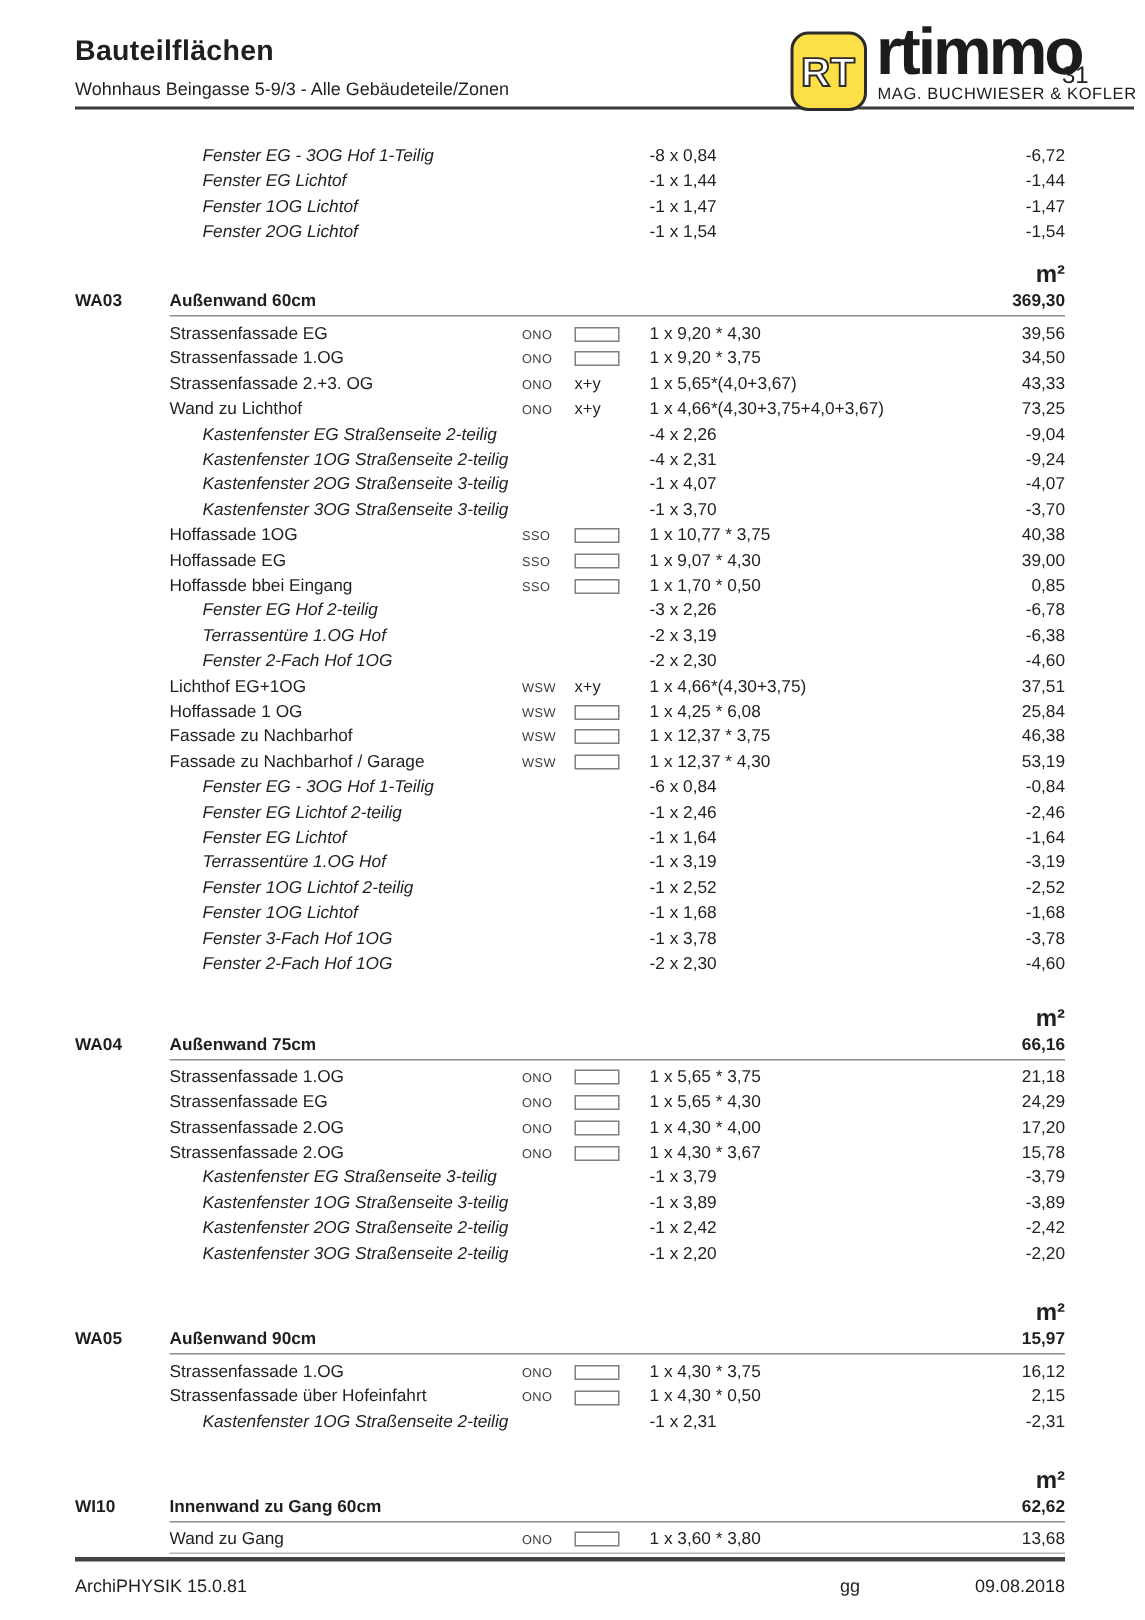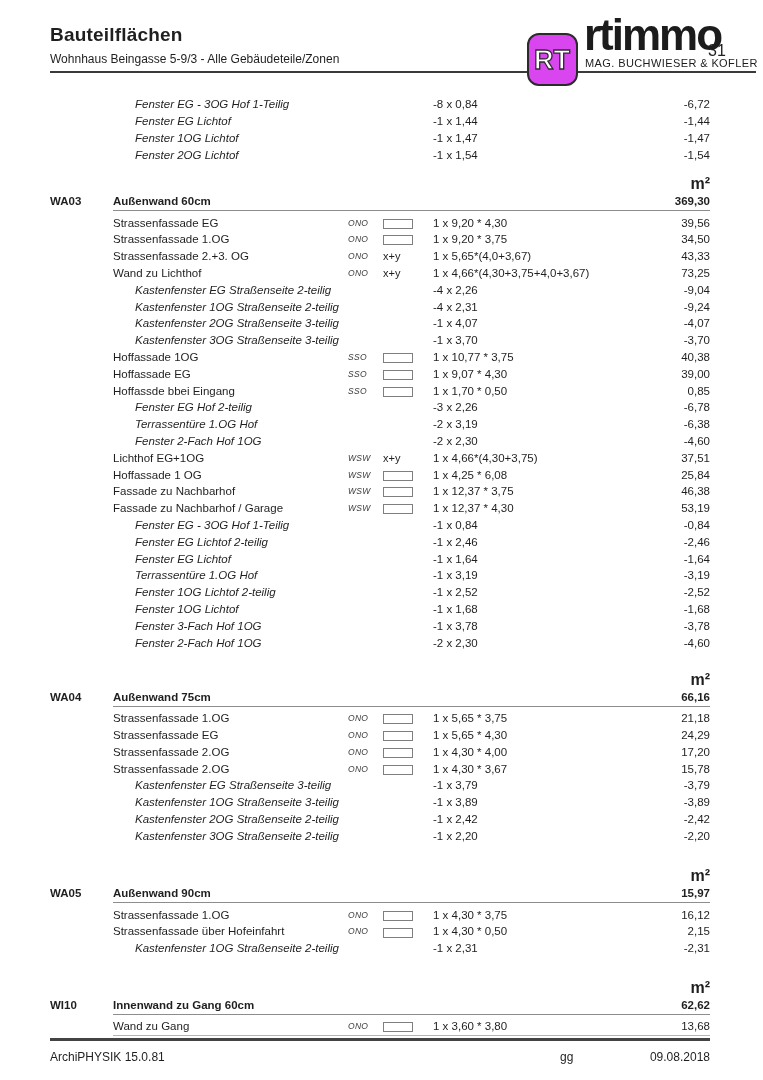--- a/index.html
+++ b/index.html
@@ -27,22 +27,21 @@
     width:706px; height:2px; background:#3a3a3a;
   }
   .page-number {
     position:absolute; left:708px; top:6px;
     font-size:16px; color:#222;margin-top:36px;
   }
   .logo-box {
     position:absolute; left:527px; top:21px;
     width:47px; height:49px;
     border:2px solid #2b2b2b; border-radius:12px;
-    background:#d946ef;
-    margin-top:12px;
+    background:#fde047;
   }
   .brand {
     position:absolute; left:584px; top:13px;
     font-size:44px; font-weight:bold; letter-spacing:-2px;
     line-height:1; color:#1c1c1c;
   }
   .tagline {
     position:absolute; left:585px; top:57px;
     font-size:11px; letter-spacing:0.4px; white-space:nowrap;
     color:#1c1c1c;
@@ -52,21 +51,21 @@
   .cont-rows { margin-top:23px; }
   .row {
     display:grid;
     grid-template-columns:63px 235px 35px 50px 212px 65px;
     height:16.8px;
     align-items:center;
     font-size:11.5px;
   }
   .cell { white-space:nowrap; overflow:visible; }
   .c-label.indent { padding-left:22px; font-style:italic; }
-  .c-orient { font-size:8.5px; color:#3c3c3c; letter-spacing:0.3px;font-style:italic; }
+  .c-orient { font-size:8.5px; color:#3c3c3c; letter-spacing:0.3px; }
   .c-shape { font-size:11px; }
   .rect-icon {
     display:inline-block; width:30px; height:10px;
     border:1px solid #7f7f7f; background:#fff;
     vertical-align:middle; box-sizing:border-box;
   }
   .c-value { text-align:right; }
   .sec { }
   .sec-0 { margin-top:14px; }
   .sec-1 { margin-top:22px; }
@@ -324,21 +323,21 @@
     <div class="cell c-shape"><span class="rect-icon"></span></div>
     <div class="cell c-formula">1 x 12,37 * 4,30</div>
     <div class="cell c-value">53,19</div>
   </div>
 
   <div class="row">
     <div class="cell c-code"></div>
     <div class="cell c-label indent">Fenster EG - 3OG Hof 1-Teilig</div>
     <div class="cell c-orient"></div>
     <div class="cell c-shape"></div>
-    <div class="cell c-formula">-1 x 0,84</div>
+    <div class="cell c-formula">-6 x 0,84</div>
     <div class="cell c-value">-0,84</div>
   </div>
 
   <div class="row">
     <div class="cell c-code"></div>
     <div class="cell c-label indent">Fenster EG Lichtof 2-teilig</div>
     <div class="cell c-orient"></div>
     <div class="cell c-shape"></div>
     <div class="cell c-formula">-1 x 2,46</div>
     <div class="cell c-value">-2,46</div>

